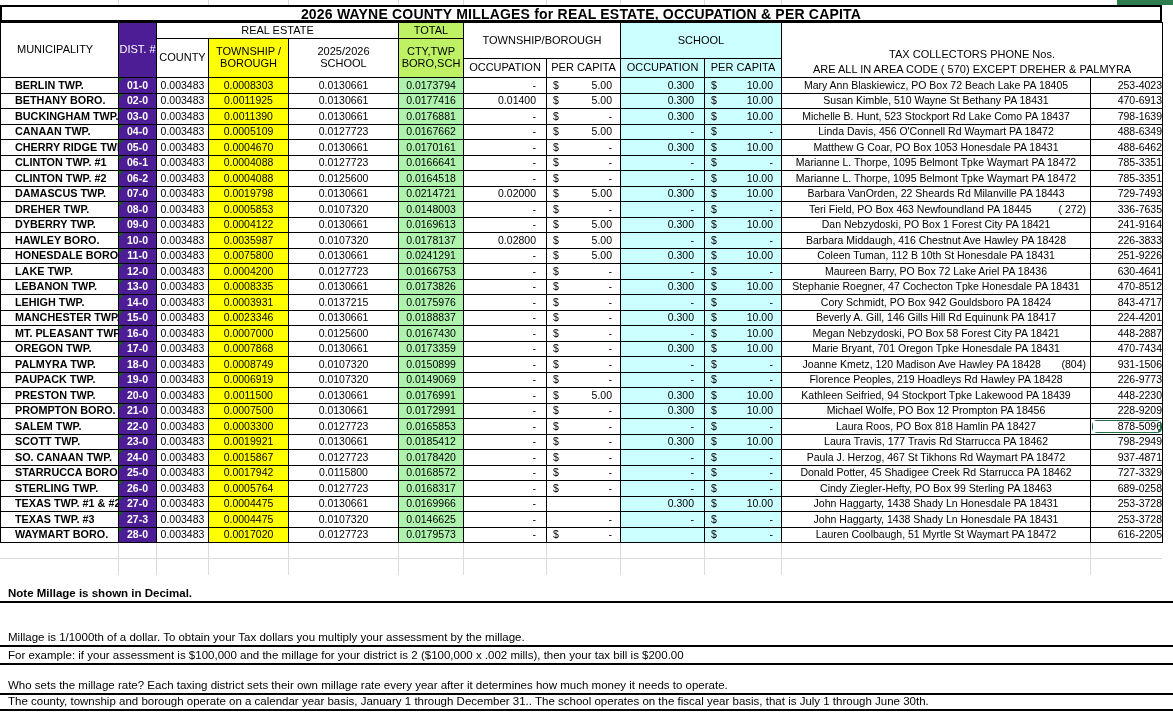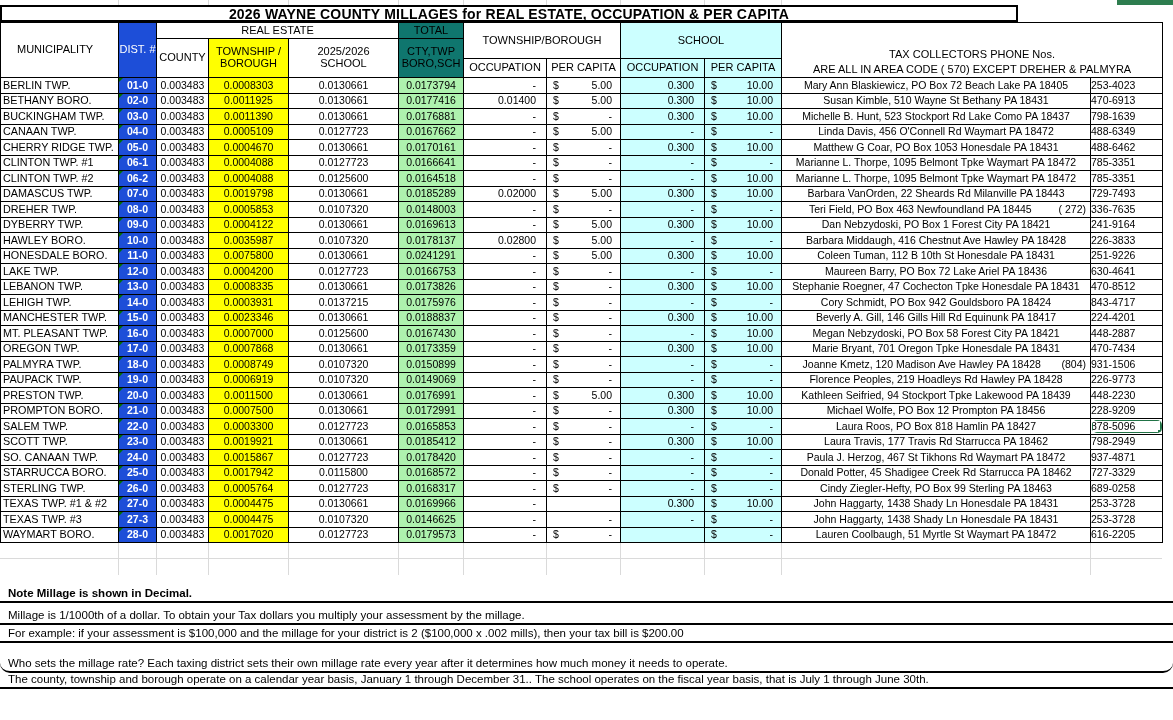--- a/index.html
+++ b/index.html
@@ -17,54 +17,54 @@
       linear-gradient(#dadada,#dadada) 398px 0/1px 5px no-repeat,
       linear-gradient(#dadada,#dadada) 463px 0/1px 5px no-repeat,
       linear-gradient(#dadada,#dadada) 546px 0/1px 5px no-repeat,
       linear-gradient(#dadada,#dadada) 620px 0/1px 5px no-repeat,
       linear-gradient(#dadada,#dadada) 704px 0/1px 5px no-repeat,
       linear-gradient(#dadada,#dadada) 781px 0/1px 5px no-repeat,
       linear-gradient(#dadada,#dadada) 1117px 0/1px 5px no-repeat;
   }
   .green-tab{position:absolute;left:1117px;top:0;width:56px;height:5px;background:#2e7d4f;}
   .title-box{
-    box-sizing:border-box;width:1018px;height:17px;border:2px solid #000;
+    box-sizing:border-box;width:1162px;height:17px;border:2px solid #000;
     display:flex;align-items:center;justify-content:center;
     font-size:14px;font-weight:bold;letter-spacing:.2px;
   }
   table{border-collapse:collapse;table-layout:fixed;width:1162px;}
   th,td{
     border:1px solid #000;padding:0;overflow:hidden;white-space:nowrap;
     font-size:10.5px;line-height:1.05;
   }
   thead th{font-size:11px;font-weight:normal;text-align:center;vertical-align:middle;}
   thead .r1{height:16px;} thead .r2{height:20px;} thead .r3{height:19px;}
   th.h-muni{text-align:left;padding-left:16px;}
-  .bg-purple{background:#1d4ed8;color:#fff;}
+  .bg-purple{background:#4c1d95;color:#fff;}
   .bg-yellow{background:#ffff00;}
-  .bg-green-h{background:#0f766e;}
+  .bg-green-h{background:#bef264;}
   .bg-green{background:#aef2ae;}
   .bg-cyan{background:#ccffff;}
   th .ln{display:block;}
   th.h-collect{vertical-align:bottom;}
   th.h-collect .ln{line-height:1.35;}
   tbody td{height:14.5px;vertical-align:middle;}
-  td.c-m{text-align:left;padding-left:2px;font-size:10.8px;}
+  td.c-m{text-align:left;padding-left:14px;font-size:10.8px;font-weight:bold;}
   td.c-d{text-align:center;font-weight:bold;position:relative;}
   td.c-d::before{
     content:"";position:absolute;left:0;top:0;border-style:solid;
     border-width:4px 4px 0 0;border-color:#007000 transparent transparent transparent;
   }
   td.c-num{text-align:center;}
   td.c-r{text-align:right;padding-right:10px;}
   td.acct{text-align:right;padding:0 8px 0 6px;}
   td.acct .sym{float:left;}
   td.c-name{text-align:center;position:relative;}
   td.c-name .area{float:right;padding-right:4px;}
-  td.c-ph{text-align:left;}
+  td.c-ph{text-align:right;}
   td.sel{position:relative;border-radius:6px;}
   td.sel::before{content:"";position:absolute;inset:0;border:2px solid #217346;pointer-events:none;}
   td.sel::after{content:"";position:absolute;right:0;bottom:0;width:4px;height:4px;background:#217346;}
   .strip{
     height:32px;width:1162px;
     background:
       linear-gradient(#dadada,#dadada) 118px 0/1px 32px no-repeat,
       linear-gradient(#dadada,#dadada) 156px 0/1px 32px no-repeat,
       linear-gradient(#dadada,#dadada) 208px 0/1px 32px no-repeat,
       linear-gradient(#dadada,#dadada) 288px 0/1px 32px no-repeat,
@@ -75,21 +75,21 @@
       linear-gradient(#dadada,#dadada) 704px 0/1px 32px no-repeat,
       linear-gradient(#dadada,#dadada) 781px 0/1px 32px no-repeat,
       linear-gradient(#dadada,#dadada) 1090px 0/1px 32px no-repeat,
       linear-gradient(#dadada,#dadada) 0 15px/1162px 1px no-repeat;
   }
   .note{
     box-sizing:border-box;width:1173px;border-bottom:2px solid #000;
     display:flex;align-items:flex-end;padding:0 0 2px 8px;font-size:11.5px;
   }
   .note.bold{font-weight:bold;}
-  .n1{height:28px;} .n2{height:22px;} .n3{height:18px;} .n4{height:30px;border-radius:10px;} .n5{height:16px;}
+  .n1{height:28px;} .n2{height:44px;} .n3{height:18px;} .n4{height:30px;} .n5{height:16px;}
 </style>
 </head>
 <body>
 
 <div class="sliver">
   <div class="green-tab"></div>
 </div>
 
 <div class="title-box">2026 WAYNE COUNTY MILLAGES for  REAL ESTATE, OCCUPATION &amp; PER CAPITA</div>
 
@@ -283,21 +283,21 @@
       <span class="nm">Marianne L. Thorpe, 1095 Belmont Tpke Waymart PA 18472</span>
     </td>
     <td class="c-ph">785-3351</td>
   </tr>
       <tr>
     <td class="c-m">DAMASCUS TWP.</td>
     <td class="c-d bg-purple">07-0</td>
     <td class="c-num">0.003483</td>
     <td class="c-num bg-yellow">0.0019798</td>
     <td class="c-num">0.0130661</td>
-    <td class="c-num bg-green">0.0185289</td>
+    <td class="c-num bg-green">0.0214721</td>
     <td class="c-r">0.02000</td>
     <td class="acct">
       <span class="sym">$</span><span class="val">5.00</span>
     </td>
     <td class="c-r bg-cyan">0.300</td>
     <td class="acct bg-cyan">
       <span class="sym">$</span><span class="val">10.00</span>
     </td>
     <td class="c-name">
       <span class="nm">Barbara VanOrden, 22 Sheards Rd Milanville PA 18443</span>

